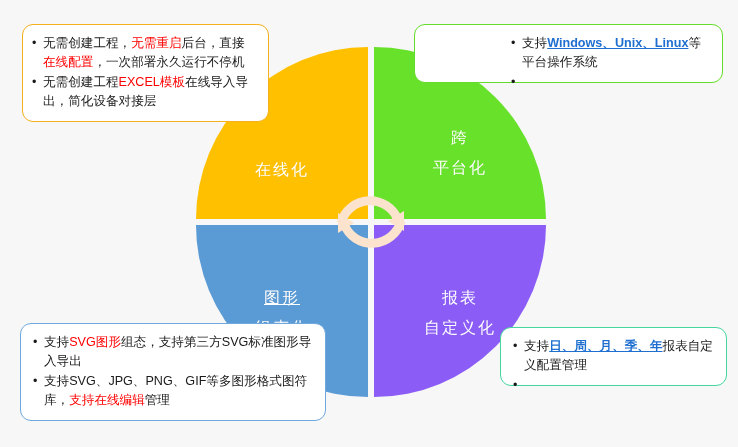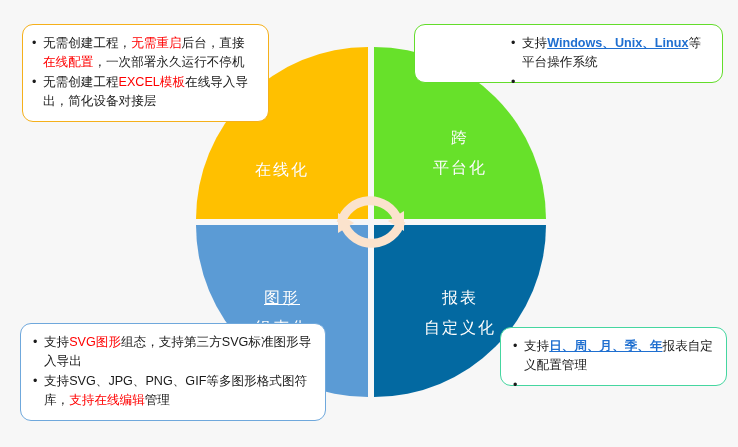--- a/index.html
+++ b/index.html
@@ -150,21 +150,21 @@
     <div class="quad" id="quad-tr" style="background: rgb(103, 225, 42);">
       <div class="quad-label">跨
 平台化</div>
     </div>
 
     <div class="quad" id="quad-bl" style="background: rgb(91, 155, 213);">
       <div class="quad-label">图形
 组态化</div>
     </div>
 
-    <div class="quad" id="quad-br" style="background: #0369a1;">
+    <div class="quad" id="quad-br" style="background: #8b5cf6;">
       <div class="quad-label">报表
 自定义化</div>
     </div>
 
     <svg id="cycle" viewBox="0 0 86 86">
 
       <path id="arc-top" fill="none" stroke-linecap="butt" stroke-width="9" d="M 13 44 A 30 30 0 0 1 70 41" stroke="#fbe3cd"></path>
       <polygon id="head-top" points="76,32 76,52 60,42" fill="#fbe3cd"></polygon>
 
       <path id="arc-bot" fill="none" stroke-linecap="butt" stroke-width="9" d="M 73 42 A 30 30 0 0 1 16 45" stroke="#fbe3cd"></path>

